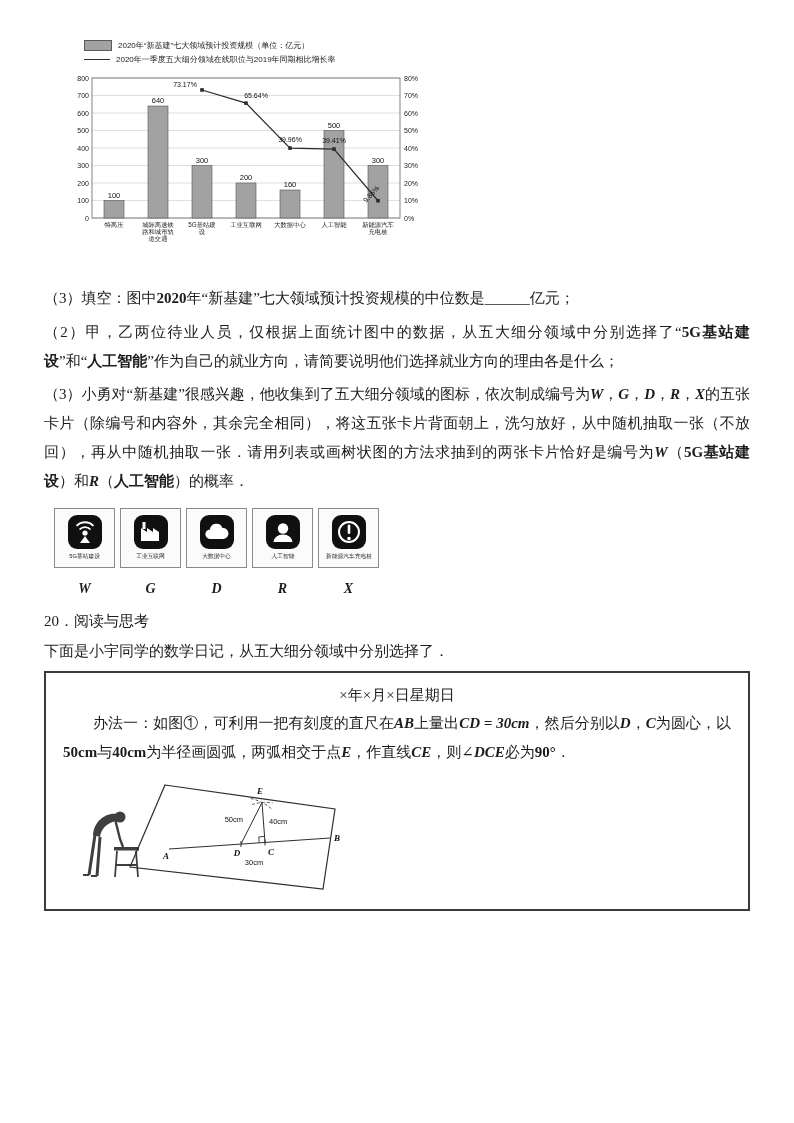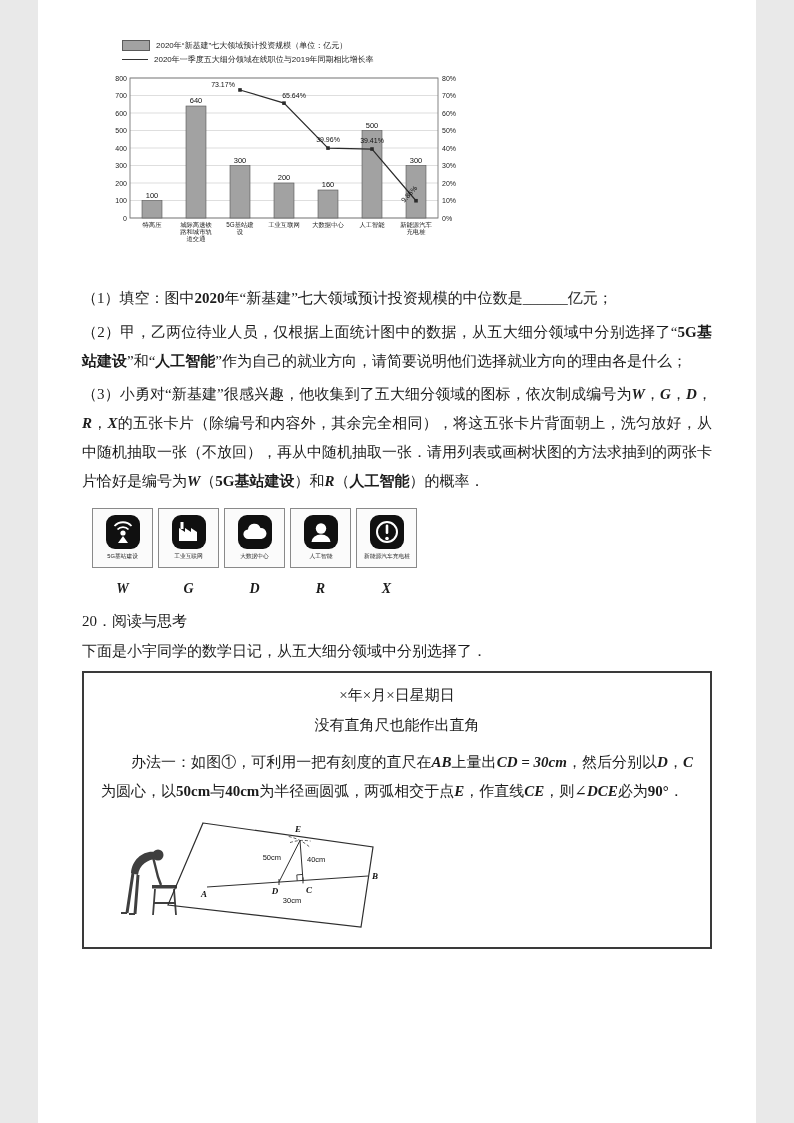--- a/index.html
+++ b/index.html
@@ -1,17 +1,17 @@
 <!DOCTYPE html>
 <html><head>
 <meta charset="utf-8">
 <style>
   html,body{margin:0;padding:0;background:#e9e9e9;}
   .page{
-    width:718px;height:1123px;margin:0 auto;background:#ffffff;
+    width:794px;height:1123px;margin:0 auto;background:#ffffff;
     box-sizing:border-box;padding:40px 44px 20px;overflow:hidden;
     font-family:"Liberation Serif","DejaVu Serif",serif;
     font-size:15px;color:#1c1c1c;position:relative;
   }
   .para{margin:0 0 5px;line-height:1.92;text-align:justify;}
   .mi{font-style:italic;font-weight:bold;font-family:"Liberation Serif",serif;}
   .bd{font-weight:bold;}
   
   .chart-block{margin:0 0 16px 14px;width:382px;}
   .legend{font-family:"Liberation Sans","DejaVu Sans",sans-serif;font-size:8px;color:#222;margin-left:26px;}
@@ -117,21 +117,21 @@
           <rect x="230.2" y="78.27" width="3.6" height="3.6" fill="#2b2b2b"></rect>
           <text x="232" y="74.07" text-anchor="middle" font-size="7" fill="#111">39.96%</text>
           <rect x="274.2" y="79.2325" width="3.6" height="3.6" fill="#2b2b2b"></rect>
           <text x="276" y="75.0325" text-anchor="middle" font-size="7" fill="#111">39.41%</text>
           <rect x="318.2" y="130.945" width="3.6" height="3.6" fill="#2b2b2b"></rect>
           <text x="315" y="127.745" text-anchor="middle" font-size="7" fill="#111" transform="rotate(-48 315 127.745)">9.86%</text>
         </g>
       </svg>
   </div>
 
-  <p class="para"><span>（1）填空：图中</span><span class="bd">2020</span><span>年“新基建”七大领域预计投资规模的中位数是______亿元；</span></p>
+  <p class="para"><span>（3）填空：图中</span><span class="bd">2020</span><span>年“新基建”七大领域预计投资规模的中位数是______亿元；</span></p>
   <p class="para"><span>（2）甲，乙两位待业人员，仅根据上面统计图中的数据，从五大细分领域中分别选择了“</span><span class="bd">5G基站建设</span><span>”和“</span><span class="bd">人工智能</span><span>”作为自己的就业方向，请简要说明他们选择就业方向的理由各是什么；</span></p>
   <p class="para"><span>（3）小勇对“新基建”很感兴趣，他收集到了五大细分领域的图标，依次制成编号为</span><span class="mi">W</span><span>，</span><span class="mi">G</span><span>，</span><span class="mi">D</span><span>，</span><span class="mi">R</span><span>，</span><span class="mi">X</span><span>的五张卡片（除编号和内容外，其余完全相同），将这五张卡片背面朝上，洗匀放好，从中随机抽取一张（不放回），再从中随机抽取一张．请用列表或画树状图的方法求抽到的两张卡片恰好是编号为</span><span class="mi">W</span><span>（</span><span class="bd">5G基站建设</span><span>）和</span><span class="mi">R</span><span>（</span><span class="bd">人工智能</span><span>）的概率．</span></p>
 
   <div class="cards" id="cards">
       <div class="card">
         <div class="card-box">
           <svg viewBox="0 0 36 36" width="36" height="36">
             <rect x="1" y="1" width="34" height="34" rx="9" fill="#101010"></rect>
             <path d="M12.5 15.5a7.5 7.5 0 0 1 11 0" stroke="#fff" stroke-width="1.8" fill="none"></path>
             <path d="M9.5 12a11.5 11.5 0 0 1 17 0" stroke="#fff" stroke-width="1.8" fill="none"></path>
@@ -186,21 +186,20 @@
         </div>
         <div class="card-label">X</div>
       </div>
     </div>
 
   <p class="para sec-heading">20．阅读与思考</p>
   <p class="para">下面是小宇同学的数学日记，从五大细分领域中分别选择了．</p>
 
   <div class="diary-box">
     <p class="diary-date">×年×月×日星期日</p>
-    <p class="diary-title">没有直角尺也能作出直角</p>
     <p class="para indent"><span>办法一：如图①，可利用一把有刻度的直尺在</span><span class="mi">AB</span><span>上量出</span><span class="mi">CD = 30cm</span><span>，然后分别以</span><span class="mi">D</span><span>，</span><span class="mi">C</span><span>为圆心，以</span><span class="bd">50cm</span><span>与</span><span class="bd">40cm</span><span>为半径画圆弧，两弧相交于点</span><span class="mi">E</span><span>，作直线</span><span class="mi">CE</span><span>，则∠</span><span class="mi">DCE</span><span>必为</span><span class="bd">90°</span><span>．</span></p>
 
     <div class="fig-wrap">
       <svg width="285" height="122" viewBox="0 0 285 122">
 
         <g fill="#3f3f3f" stroke="#3f3f3f">
           <circle cx="47" cy="42" r="5.5" stroke="none"></circle>
           <path d="M20 60 C 21 46, 33 37, 44 39 L 46 46 C 37 46, 28 52, 27 62 Z" stroke="none"></path>
           <path d="M42 44 L 47 64 L 50 72" fill="none" stroke-width="2.4"></path>
           <path d="M22 60 L 16 100 M27 62 L 24 101" fill="none" stroke-width="3"></path>

